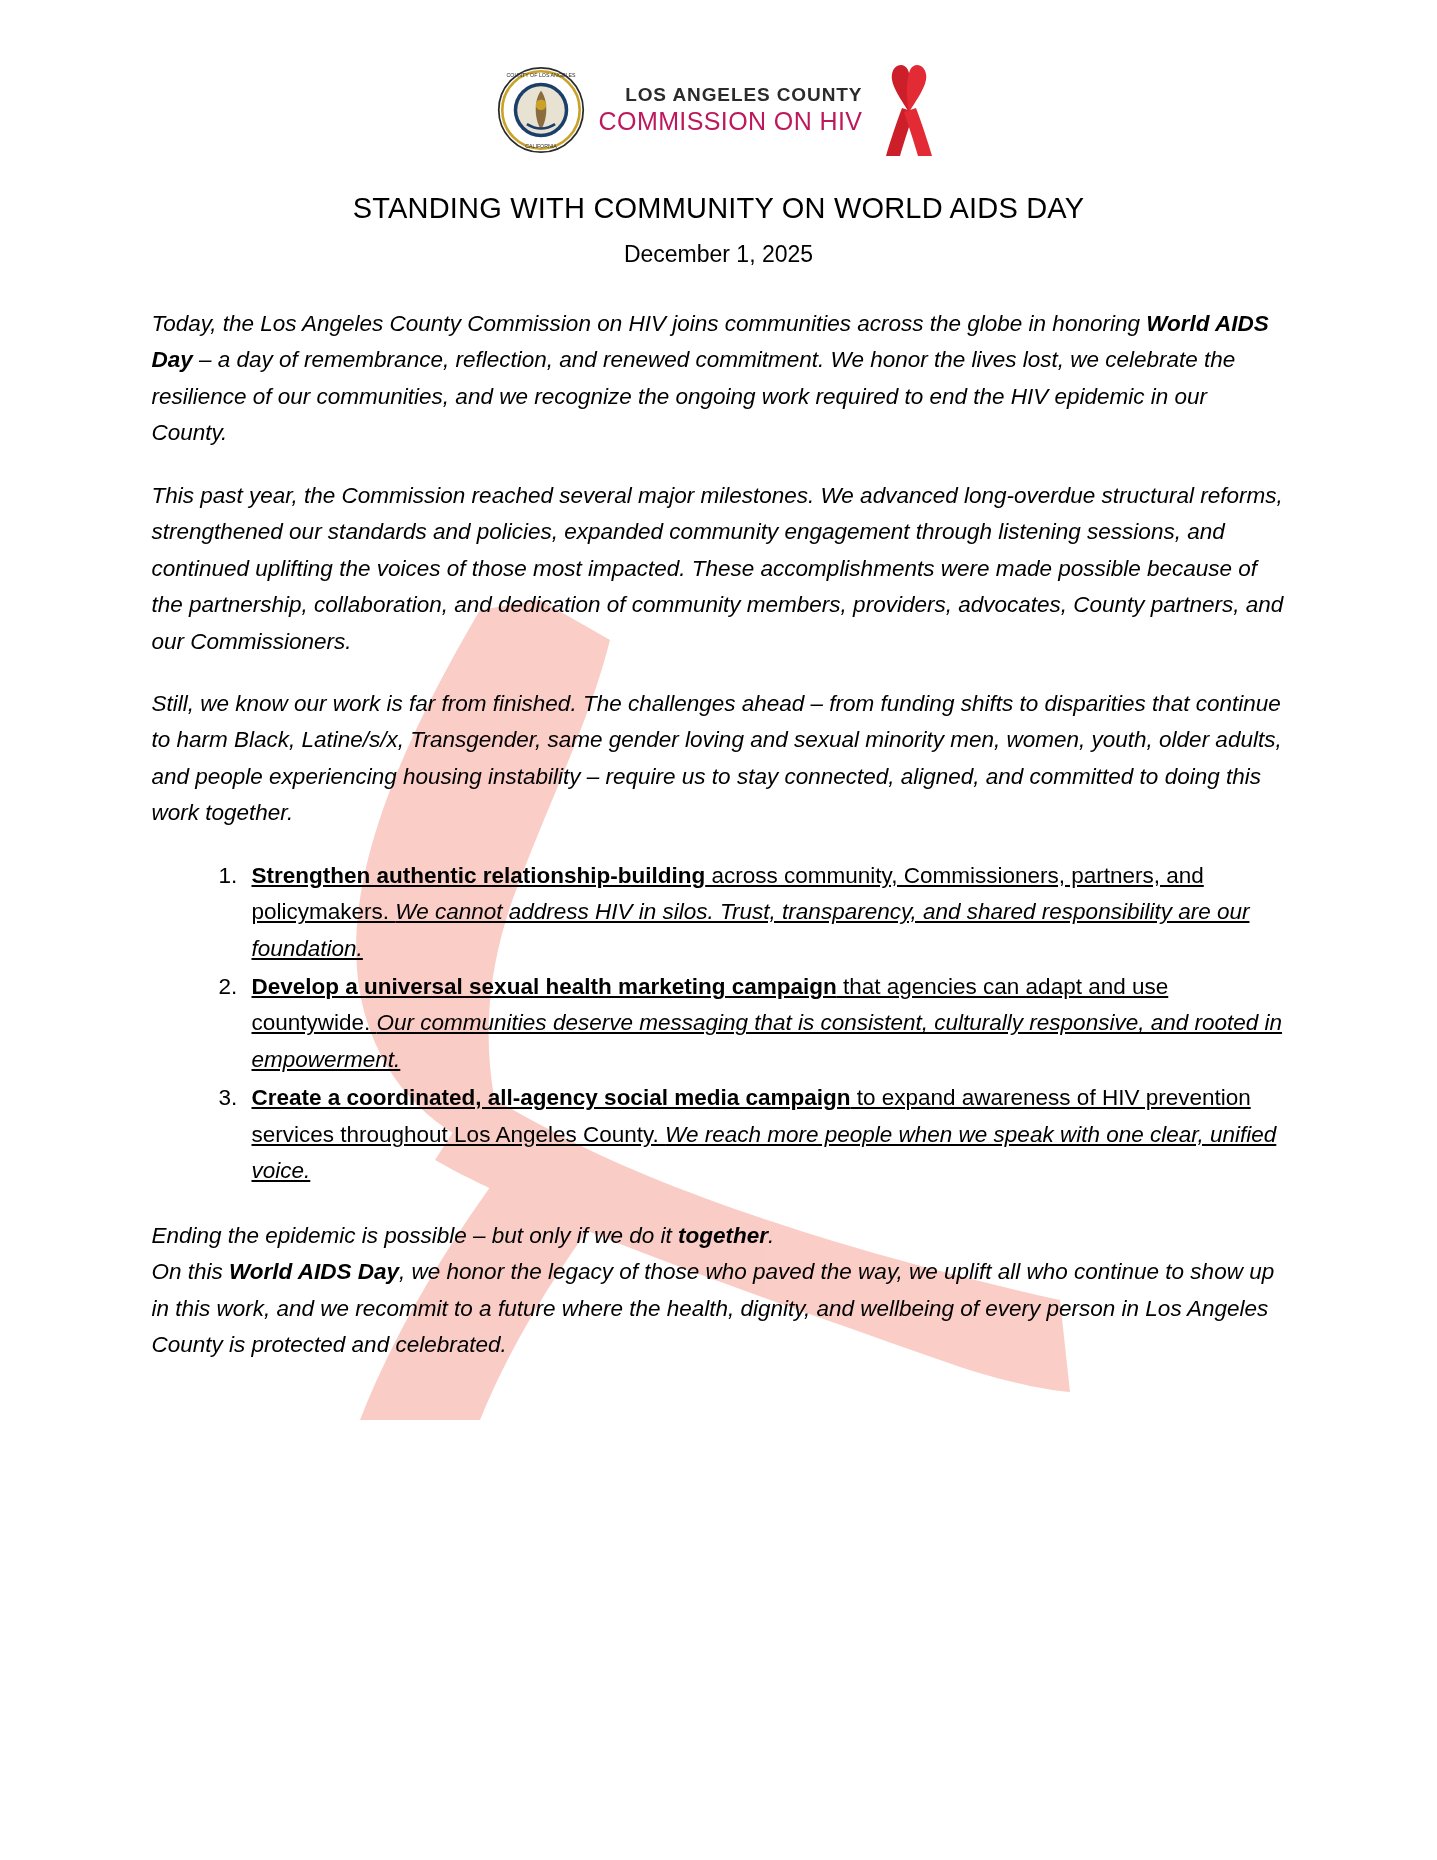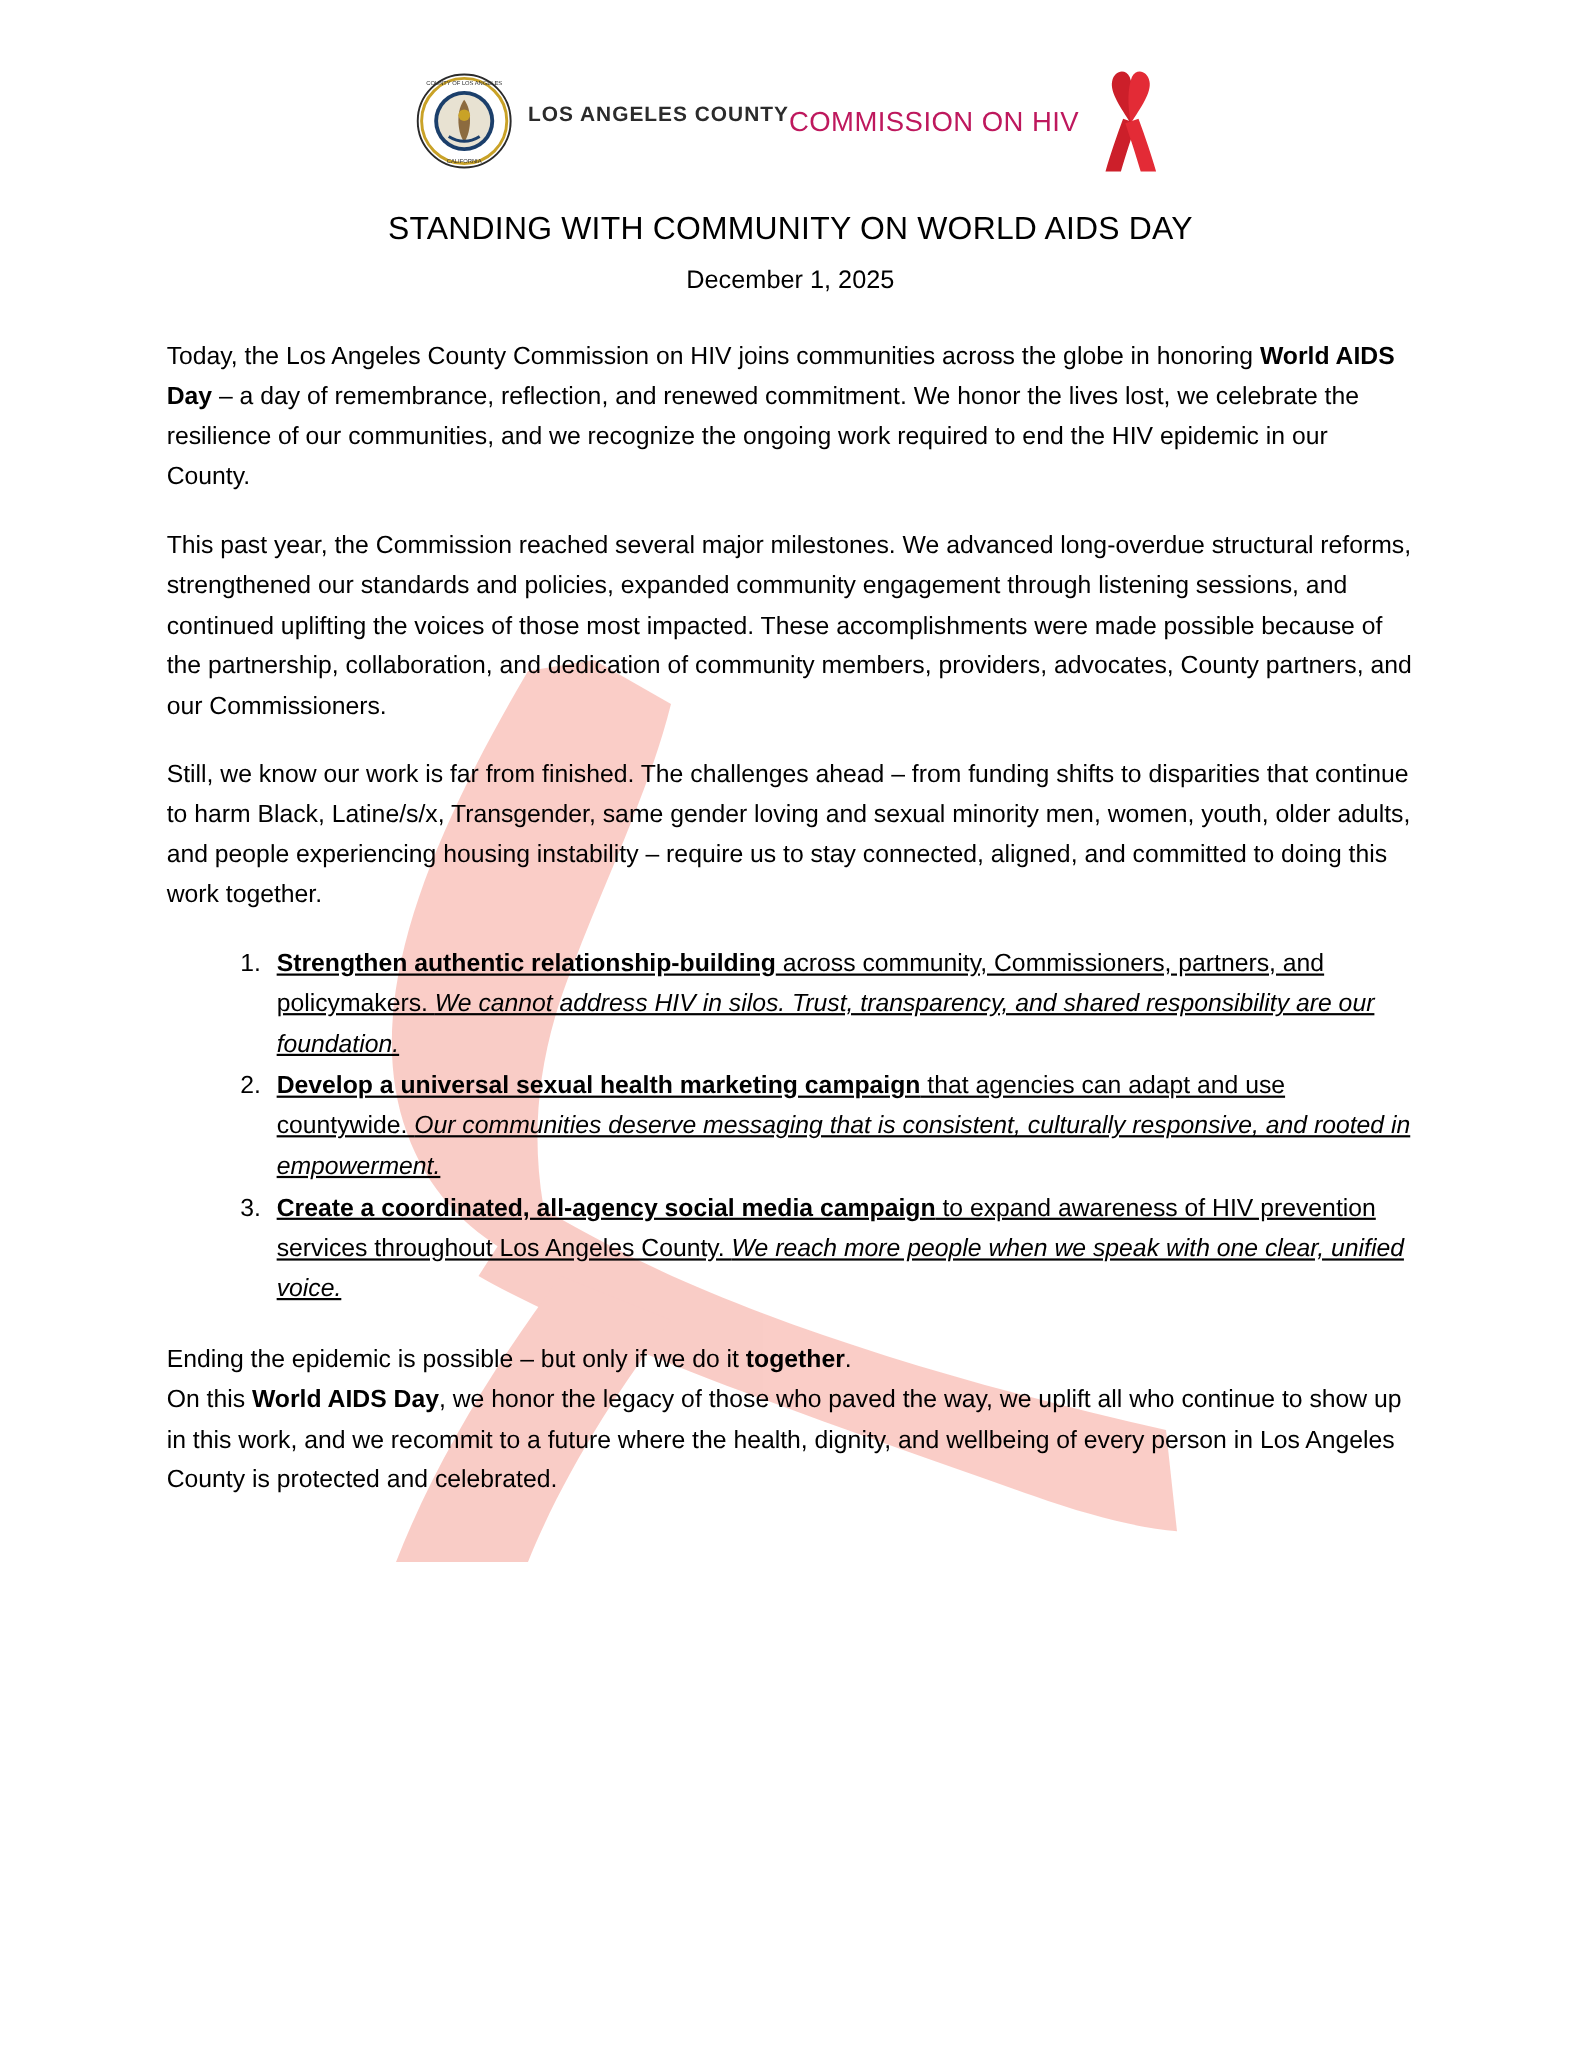--- a/index.html
+++ b/index.html
@@ -49,21 +49,21 @@
     align-items: center;
     gap: 10px;
   }
   .seal {
     width: 88px;
     height: 88px;
     flex: 0 0 auto;
   }
   .logo-text {
     display: flex;
-    flex-direction: row;
+    flex-direction: column;
     justify-content: center;
     line-height: 1.05;
     padding-left: 4px;
     text-align: right;
   }
   .logo-line1 {
     font-family: "Liberation Sans", sans-serif;
     font-size: 19px;
     font-weight: bold;
     letter-spacing: 0.9px;
@@ -111,20 +111,21 @@
     padding-left: 3px;
     padding-right: 3px;
     box-sizing: border-box;
     margin-top: 38px;
   }
   p.para {
     font-size: 22.5px;
     line-height: 1.62;
     margin: 0 0 26px 0;
     text-align: left;
+    font-style: italic;
   }
   p.para.tight {
     margin-bottom: 24px;
   }
   p.para.last {
     margin-bottom: 0;
   }
   b, strong { font-weight: bold; }
   i, em { font-style: italic; }
 

